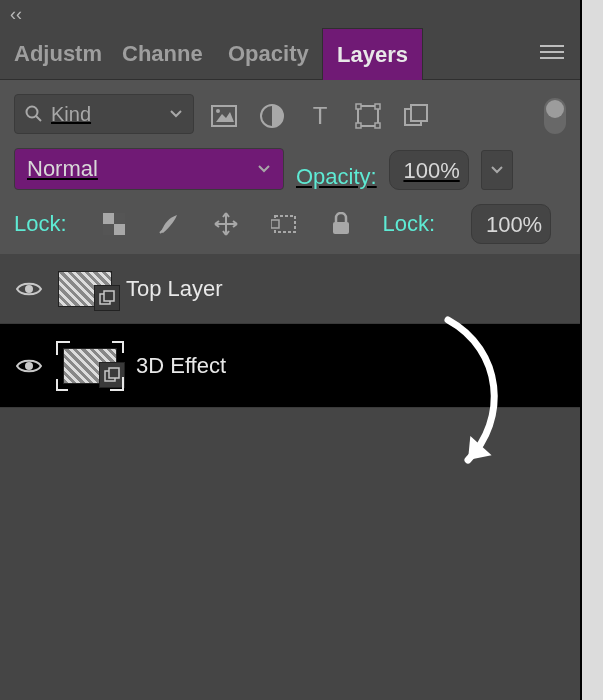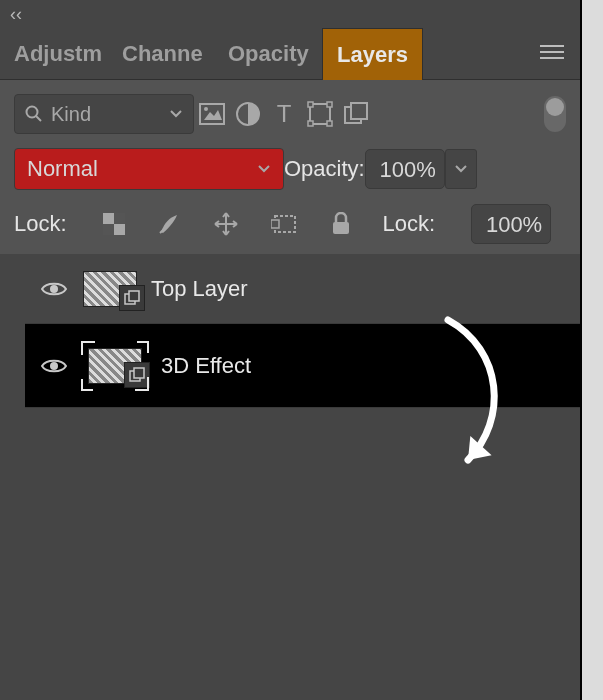--- a/index.html
+++ b/index.html
@@ -2,38 +2,38 @@
 <html><head>
 <meta charset="utf-8">
 <style>
 * { box-sizing: border-box; margin: 0; padding: 0; font-family: -apple-system, "Helvetica Neue", Arial, sans-serif; }
 body { width: 603px; height: 700px; background: #383838; overflow: hidden; }
 .panel { width: 580px; height: 700px; background: #454545; position: relative; }
 .right-edge { position: absolute; right: 0; top: 0; width: 23px; height: 700px; background: #dcdcdc; border-left: 2px solid #000; }
 .collapse-bar { height: 28px; display: flex; align-items: center; padding-left: 10px; color: #b8b8b8; font-size: 18px; }
 .tabs { display: flex; align-items: center; height: 52px; border-bottom: 1px solid #2f2f2f; }
 .tab { padding: 0 14px; height: 52px; line-height: 52px; color: #9e9e9e; font-size: 22px; font-weight: 600; cursor: pointer; overflow: hidden; white-space: nowrap; }
-.tab.active { color: #e8e8e8; background: #a16207; border-top: 1px solid #2f2f2f; border-left: 1px solid #2f2f2f; border-right: 1px solid #2f2f2f; }
+.tab.active { color: #e8e8e8; background: #701a75; border-top: 1px solid #2f2f2f; border-left: 1px solid #2f2f2f; border-right: 1px solid #2f2f2f; }
 .menu-icon { margin-left: auto; margin-right: 16px; color: #bdbdbd; cursor: pointer; }
 .panel-body { background: #535353; padding: 14px 14px 0 14px; }
-.row { display: flex; align-items: center; gap: 0; margin-bottom: 14px; }
+.row { display: flex; align-items: flex-end; gap: 12px; margin-bottom: 14px; text-decoration: underline; }
 .filter-box { display: flex; align-items: center; gap: 8px; background: #454545; border: 1px solid #3a3a3a; border-radius: 4px; padding: 4px 10px; height: 40px; color: #a8a8a8; font-size: 20px; width: 180px; }
 .filter-box svg { flex-shrink: 0; }
 .chev { margin-left: auto; }
 .iconbtn { color: #a8a8a8; cursor: pointer; display: flex; align-items: center; justify-content: center; width: 36px; height: 36px; }
 .toggle-pill { width: 22px; height: 36px; background: #686868; border-radius: 11px; position: relative; margin-left: auto; }
 .toggle-pill::after { content: ""; position: absolute; top: 2px; left: 2px; width: 18px; height: 18px; background: #9c9c9c; border-radius: 50%; }
-.dropdown { display: flex; align-items: center; background: #b91c1c; border: 1px solid #3a3a3a; border-radius: 4px; padding: 0 12px; height: 42px; color: #d8d8d8; font-size: 22px; width: 270px; }
-.label { color: #e5e5e5; font-size: 22px; }
-.value-box { background: #454545; border: 1px solid #3a3a3a; border-radius: 5px; padding: 4px 8px; color: #d8d8d8; font-size: 22px; min-width: 80px; text-align: right; height: 40px; line-height: 32px; }
+.dropdown { display: flex; align-items: center; background: #701a75; border: 1px solid #3a3a3a; border-radius: 4px; padding: 0 12px; height: 42px; color: #d8d8d8; font-size: 22px; width: 270px; }
+.label { color: #5eead4; font-size: 22px; }
+.value-box { background: #454545; border: 1px solid #3a3a3a; border-radius: 10px; padding: 4px 8px; color: #d8d8d8; font-size: 22px; min-width: 80px; text-align: right; height: 40px; line-height: 32px; }
 .chev-box { background: #454545; border: 1px solid #3a3a3a; border-radius: 3px; width: 32px; height: 40px; display: flex; align-items: center; justify-content: center; color: #a8a8a8; }
 .lock-row { display: flex; align-items: center; gap: 32px; margin-bottom: 10px; }
 .lock-row .label { margin-right: 4px; }
 .lock-row .iconbtn { width: 30px; }
-.layers-list { background: #454545; margin: 0 -14px; padding-left: 25px; }
+.layers-list { background: #454545; margin: 0 -14px; }
 .layer { display: flex; align-items: center; height: 70px; border-bottom: 1px solid #3a3a3a; padding: 0 14px; gap: 14px; }
 .layer.selected { background: #000000; height: 84px; }
 .eye { color: #c8c8c8; width: 30px; display: flex; justify-content: center; cursor: pointer; }
 .thumb-group { display: flex; align-items: center; gap: 2px; position: relative; }
 .thumb { width: 54px; height: 36px; background: #d8d8d8; border: 1px solid #222; position: relative; overflow: hidden; }
 .thumb-pattern { background: repeating-linear-gradient(45deg, #888 0 3px, #ddd 3px 6px); }
 .smart-badge { width: 26px; height: 26px; background: #3a3a3a; border: 1px solid #222; position: absolute; right: -8px; bottom: -4px; display: flex; align-items: center; justify-content: center; }
 .smart-badge svg { display: block; }
 .sel-corners { position: relative; padding: 5px; }
 .sel-corners::before, .sel-corners::after { content: ""; position: absolute; width: 12px; height: 12px; border: 2px solid #e8e8e8; }

